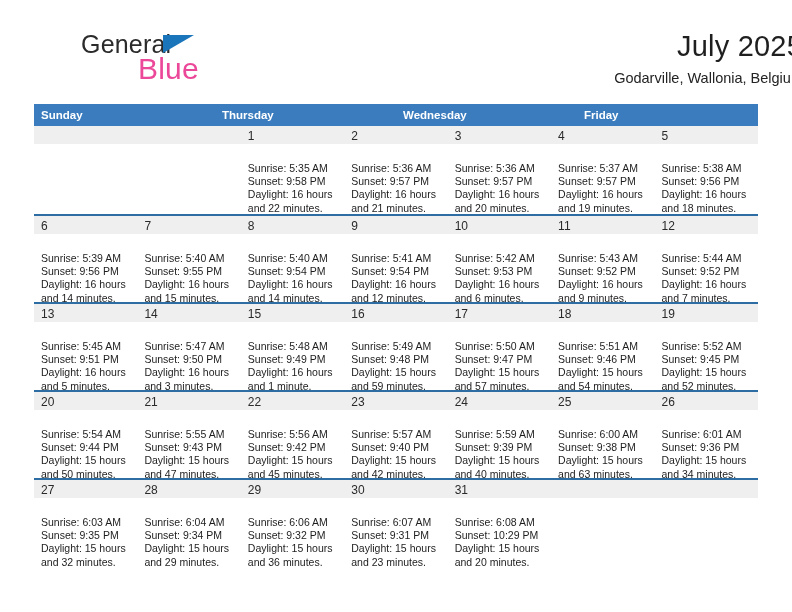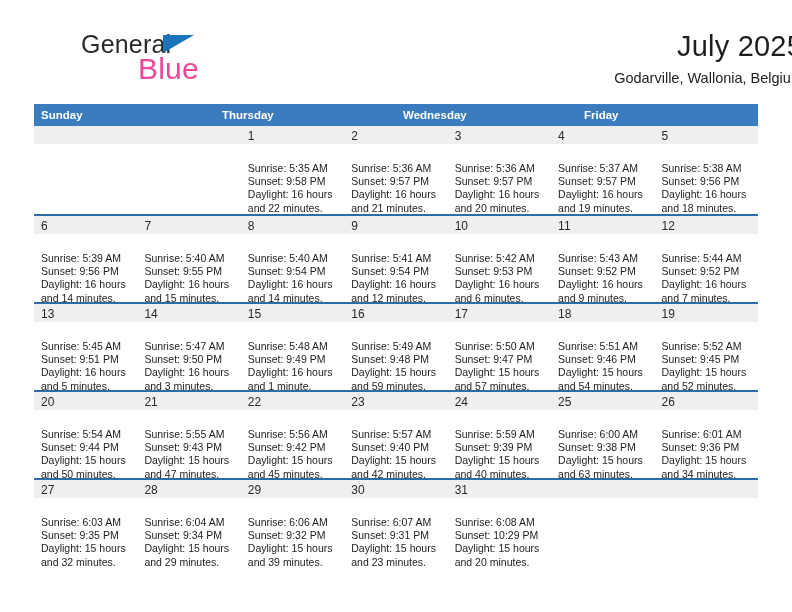--- a/index.html
+++ b/index.html
@@ -443,21 +443,21 @@
               <div class="day-line">Daylight: 15 hours</div>
               <div class="day-line">and 29 minutes.</div>
             </div>
           </div>
           <div class="day-cell">
             <div class="day-number-band"><span class="day-number">29</span></div>
             <div class="day-body">
               <div class="day-line">Sunrise: 6:06 AM</div>
               <div class="day-line">Sunset: 9:32 PM</div>
               <div class="day-line">Daylight: 15 hours</div>
-              <div class="day-line">and 39 minutes.</div>
+              <div class="day-line">and 36 minutes.</div>
             </div>
           </div>
           <div class="day-cell">
             <div class="day-number-band"><span class="day-number">30</span></div>
             <div class="day-body">
               <div class="day-line">Sunrise: 6:07 AM</div>
               <div class="day-line">Sunset: 9:31 PM</div>
               <div class="day-line">Daylight: 15 hours</div>
               <div class="day-line">and 23 minutes.</div>
             </div>

